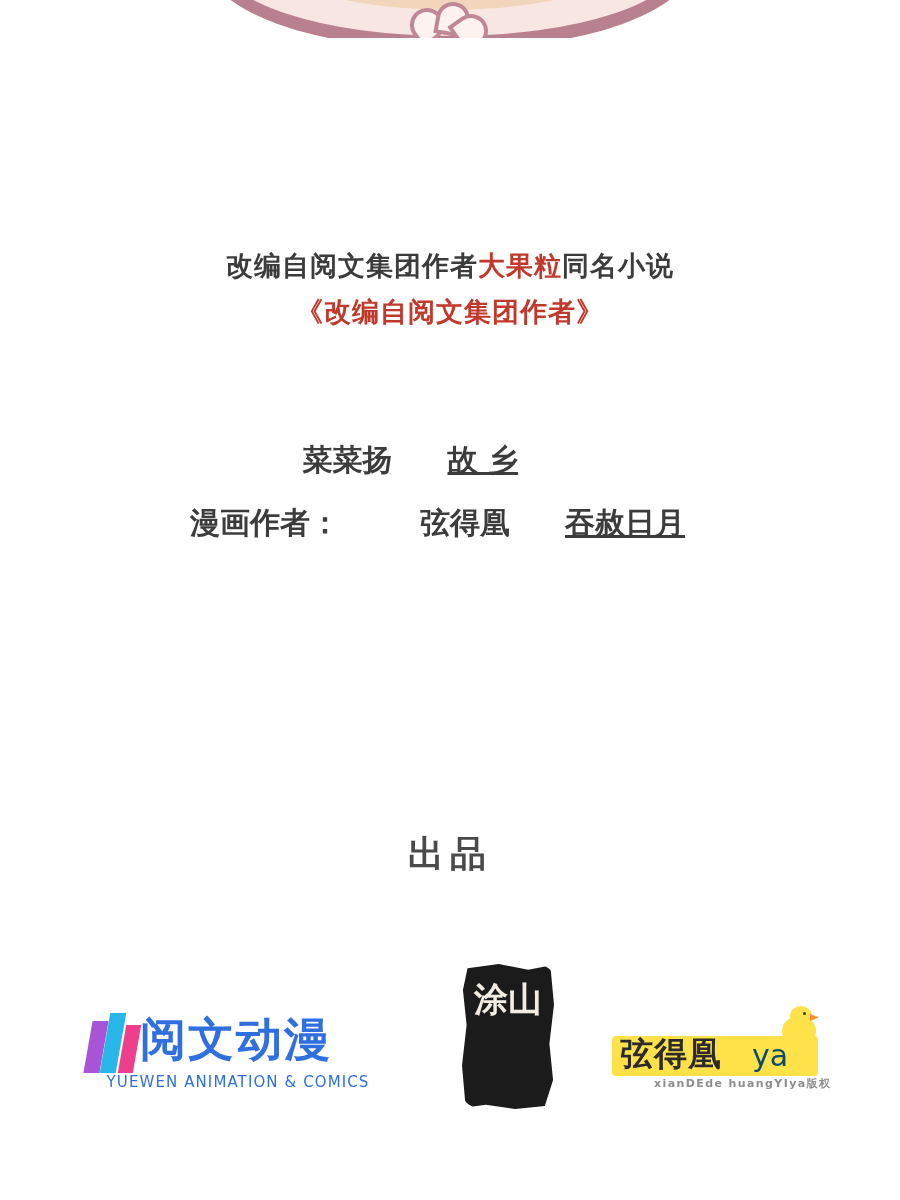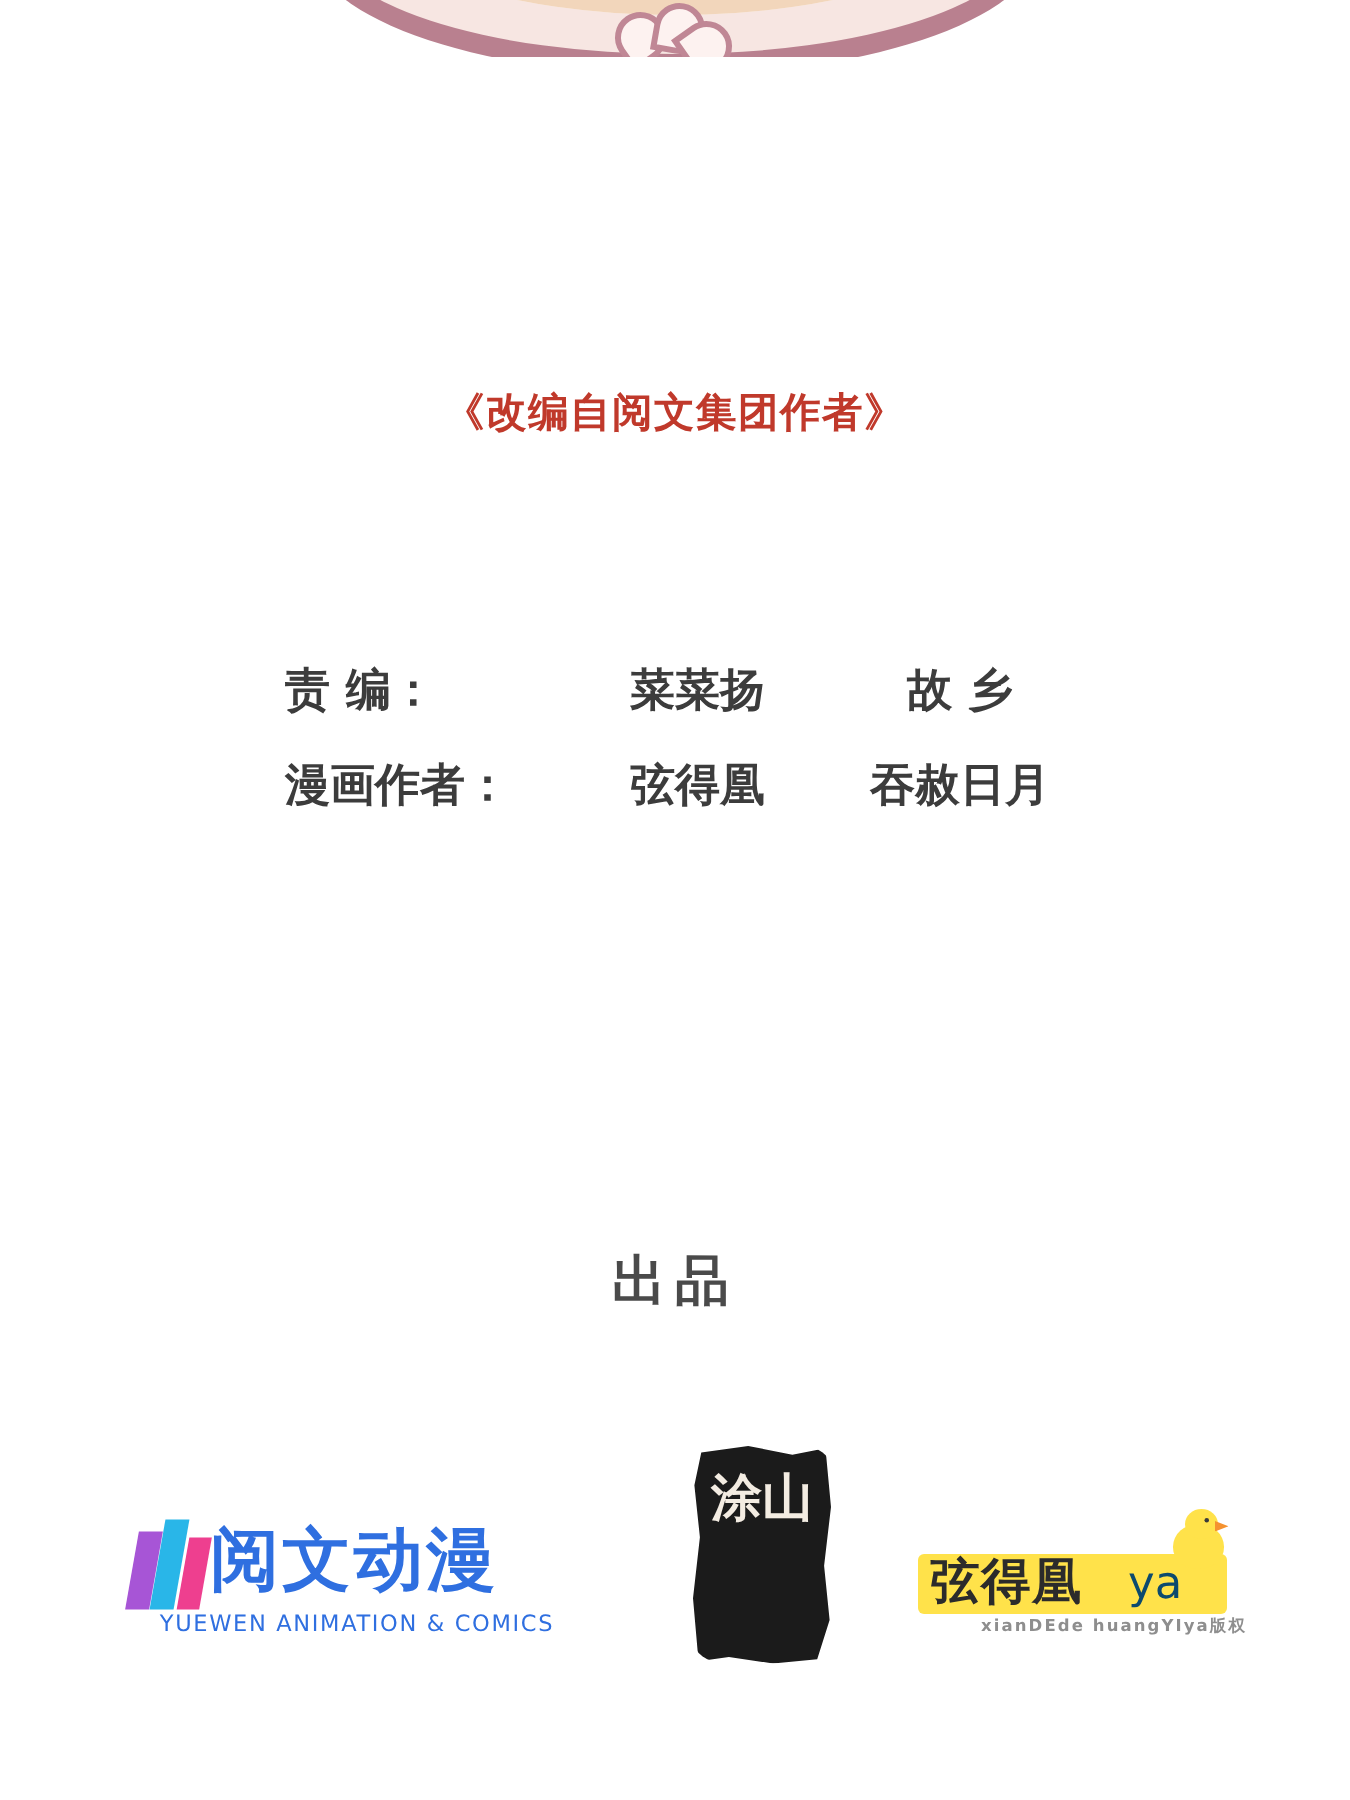--- a/index.html
+++ b/index.html
@@ -134,21 +134,22 @@
   }
   .staff .role.spread {
     letter-spacing: 0;
   }
   .staff .name-a {
     width: 145px;
     text-align: left;
   }
   .staff .name-b {
     width: 150px;
-    text-align: center;
+    text-align: left;
+    text-decoration: underline;
   }
 
   
   .presented {
     position: absolute;
     top: 830px;
     left: 0;
     width: 900px;
     text-align: center;
     font-size: 36px;
@@ -349,26 +350,28 @@
   </div>
   <div class="flower">
     <i></i>
       <i></i>
       <i></i>
   </div>
   <div class="bowl-mask"></div>
 </div>
 
 <div class="credits">
+  <div class="line-novel">
+    <span>改编自阅文集团作者</span><span class="author">大果粒</span><span>同名小说</span>
+  </div>
   <div class="line-title">《改编自阅文集团作者》</div>
 </div>
 
 <div class="staff">
   <div class="row">
-    <span class="role spread">责    编：</span>
     <span class="name-a">菜菜扬</span>
     <span class="name-b">故    乡</span>
   </div>
   <div class="row">
     <span class="role">漫画作者：</span>
     <span class="name-a">弦得凰</span>
     <span class="name-b">吞赦日月</span>
   </div>
 </div>
 

